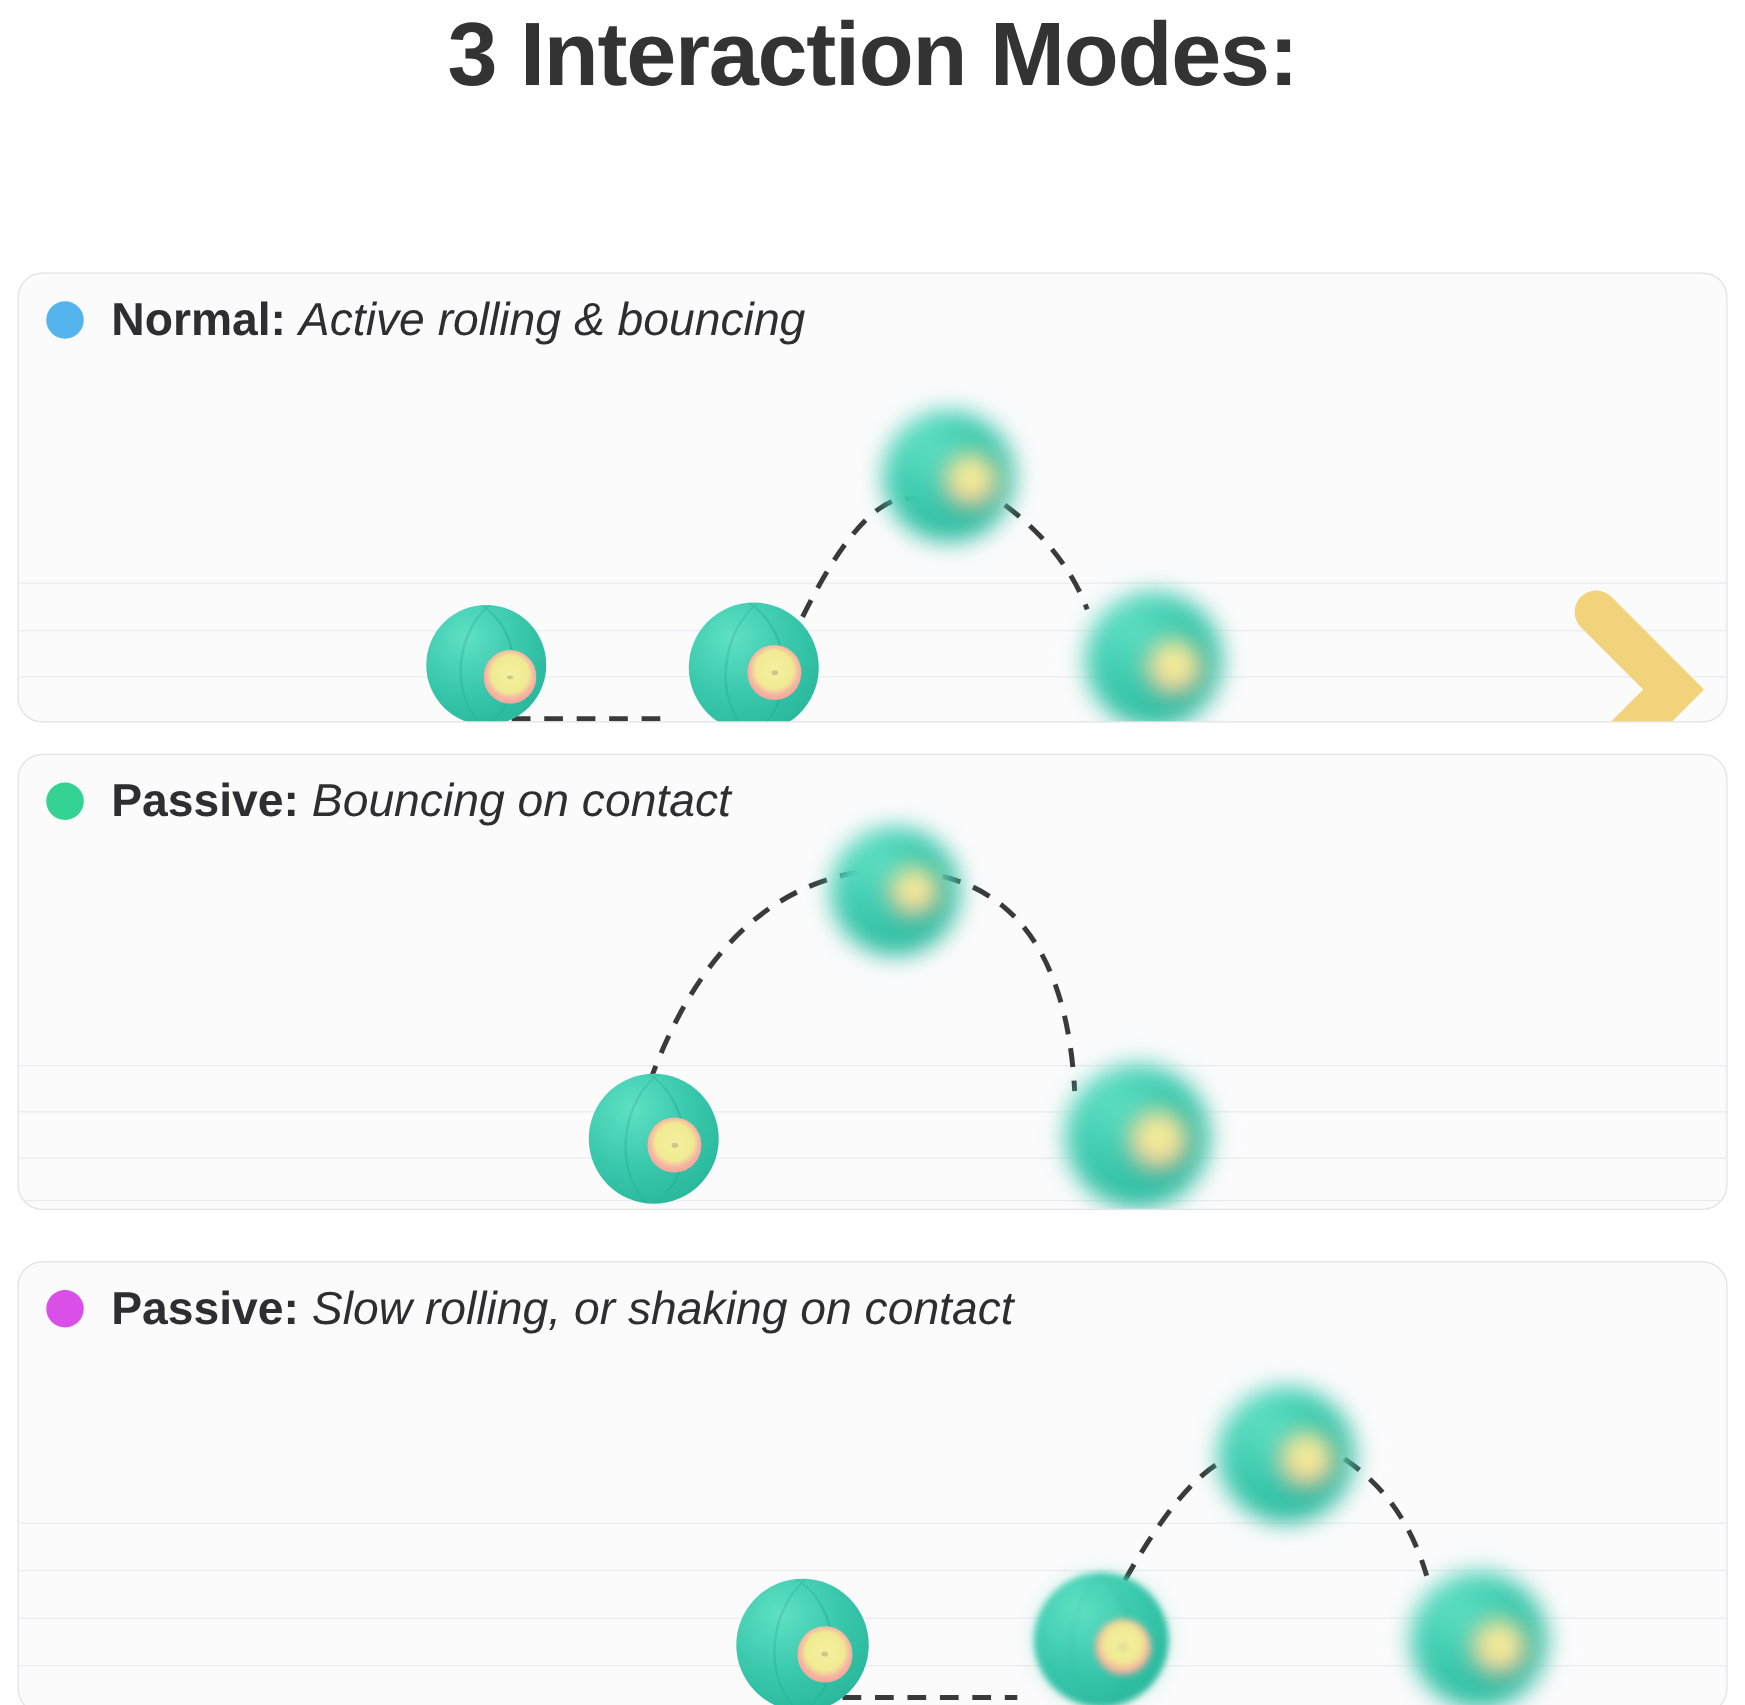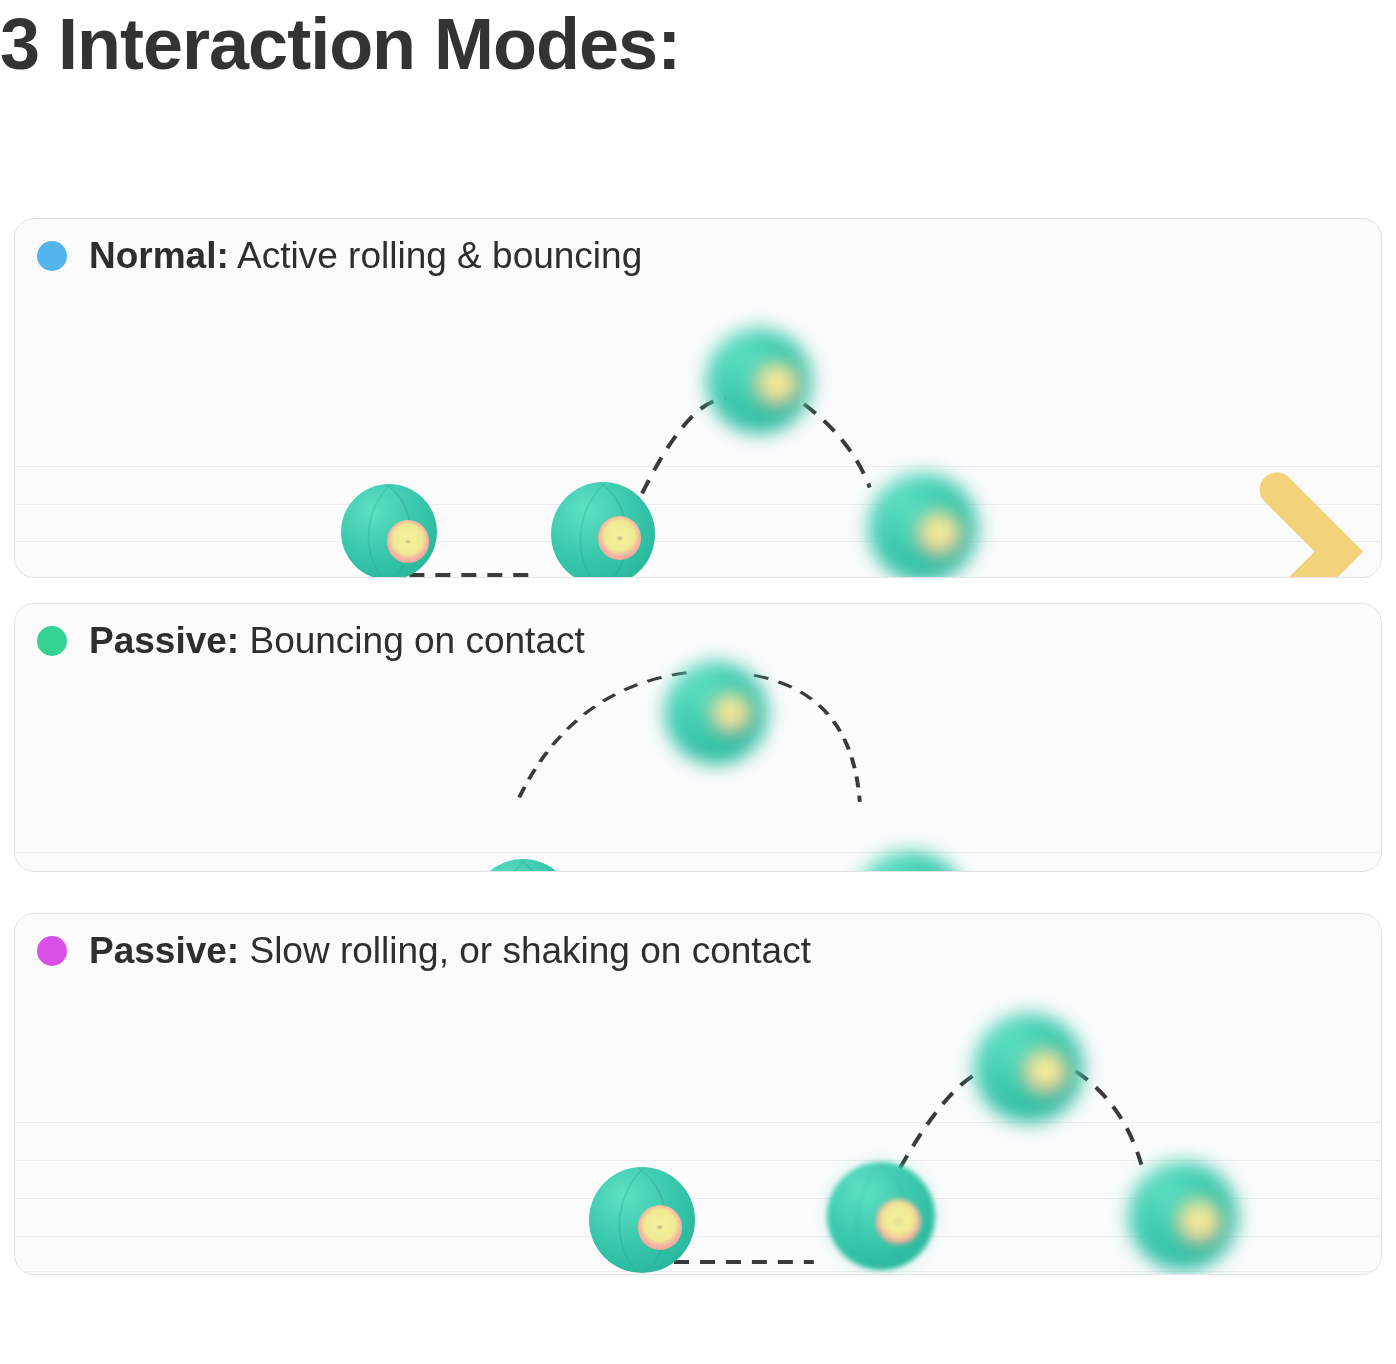--- a/index.html
+++ b/index.html
@@ -5,20 +5,21 @@
   html,body{margin:0;padding:0;}
   body{
     width:1396px;height:1364px;
     background:#ffffff;
     font-family:"Liberation Sans","DejaVu Sans",sans-serif;
     overflow:hidden;
     position:relative;
   }
   .page-title{
     width:100%;
+    text-align:center;
     font-size:72px;
     font-weight:bold;
     color:#333333;
     letter-spacing:-1px;
     line-height:1;
     padding-top:8px;
     box-sizing:border-box;
   }
   .panels{
     position:absolute;
@@ -28,21 +29,21 @@
   }
   .panel{
     position:relative;
     box-sizing:border-box;
     border:1.5px solid #e2e2e4;
     border-radius:20px;
     background:#fbfbfc;
     overflow:hidden;
   }
   #panel-normal{height:360px;margin-bottom:25px;}
-  #panel-passive{height:269px;margin-bottom:41px;}
+  #panel-passive{height:365px;margin-bottom:41px;}
   #panel-gentle{height:362px;}
 
   .grid-lines{position:absolute;left:0;right:0;bottom:0;height:100%;pointer-events:none;}
   .grid-lines .gl{position:absolute;left:0;right:0;height:1px;background:#ececee;}
 
   .panel-header{
     position:absolute;
     left:22px;
     top:18px;
     display:flex;
@@ -55,21 +56,21 @@
     flex:0 0 auto;
   }
   .hdr-text{
     margin-left:22px;
     font-size:37px;
     color:#2e2e30;
     white-space:nowrap;
     line-height:1;
   }
   .hdr-text .lbl{font-weight:bold;margin-top:17px;}
-  .hdr-text .desc{font-weight:normal;}
+  .hdr-text .desc{font-weight:normal;font-style:italic;}
 
   .scene{position:absolute;inset:0;z-index:4;}
   .scene svg{position:absolute;left:0;top:0;width:100%;height:100%;overflow:visible;}
 
   .ball{position:absolute;border-radius:50%;}
   .ball .body{
     position:absolute;inset:0;border-radius:50%;
     background:
       radial-gradient(circle at 33% 27%, #5fe0c4 0%, #3ccaae 42%, #29b79c 82%, #1fa88f 100%);
   }

